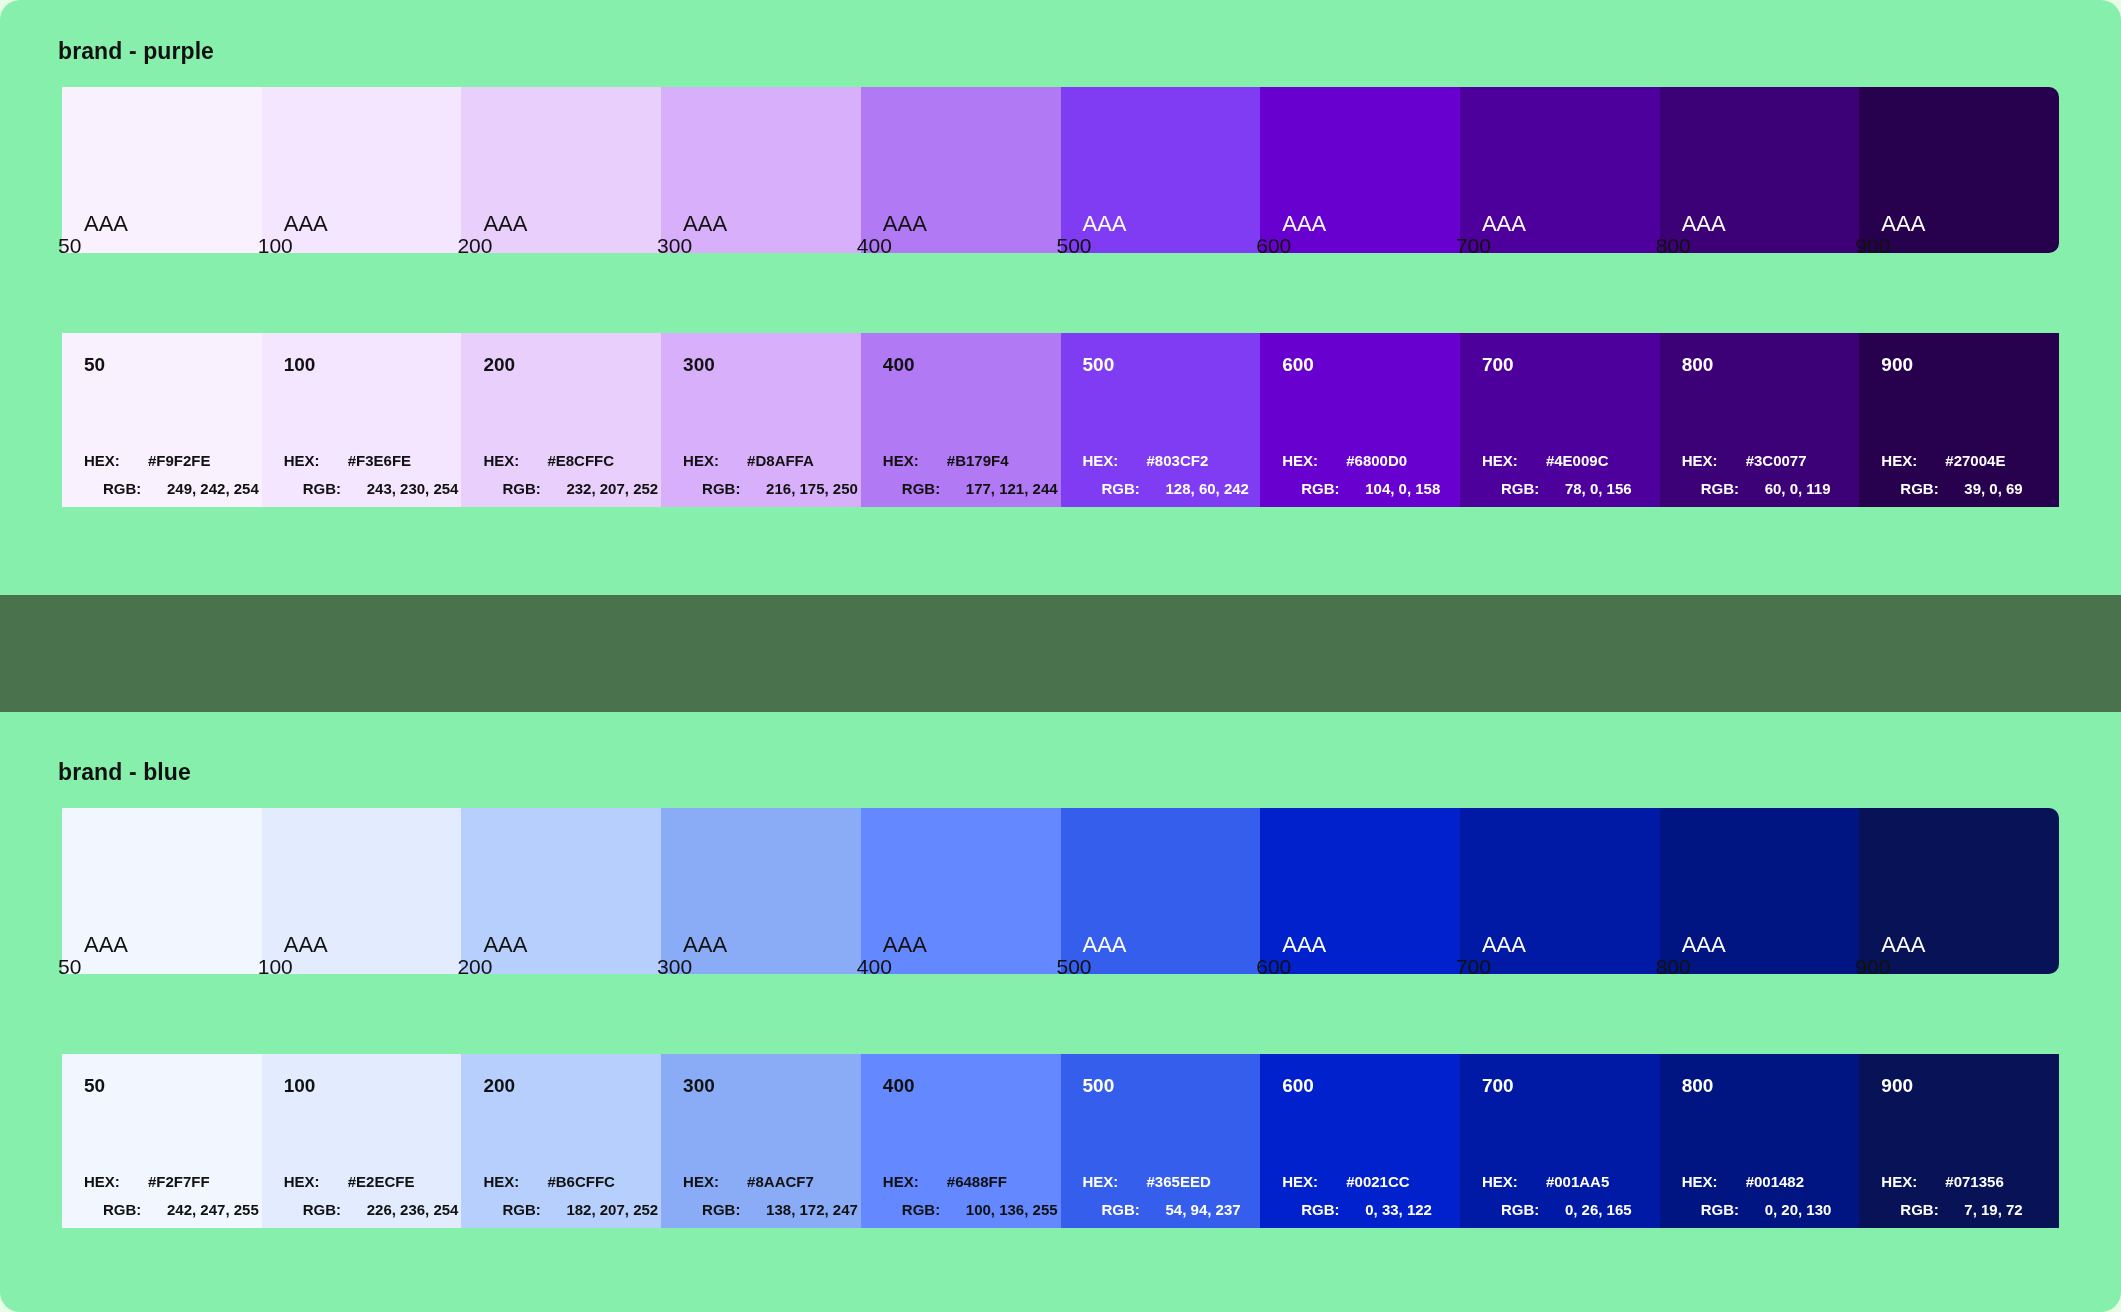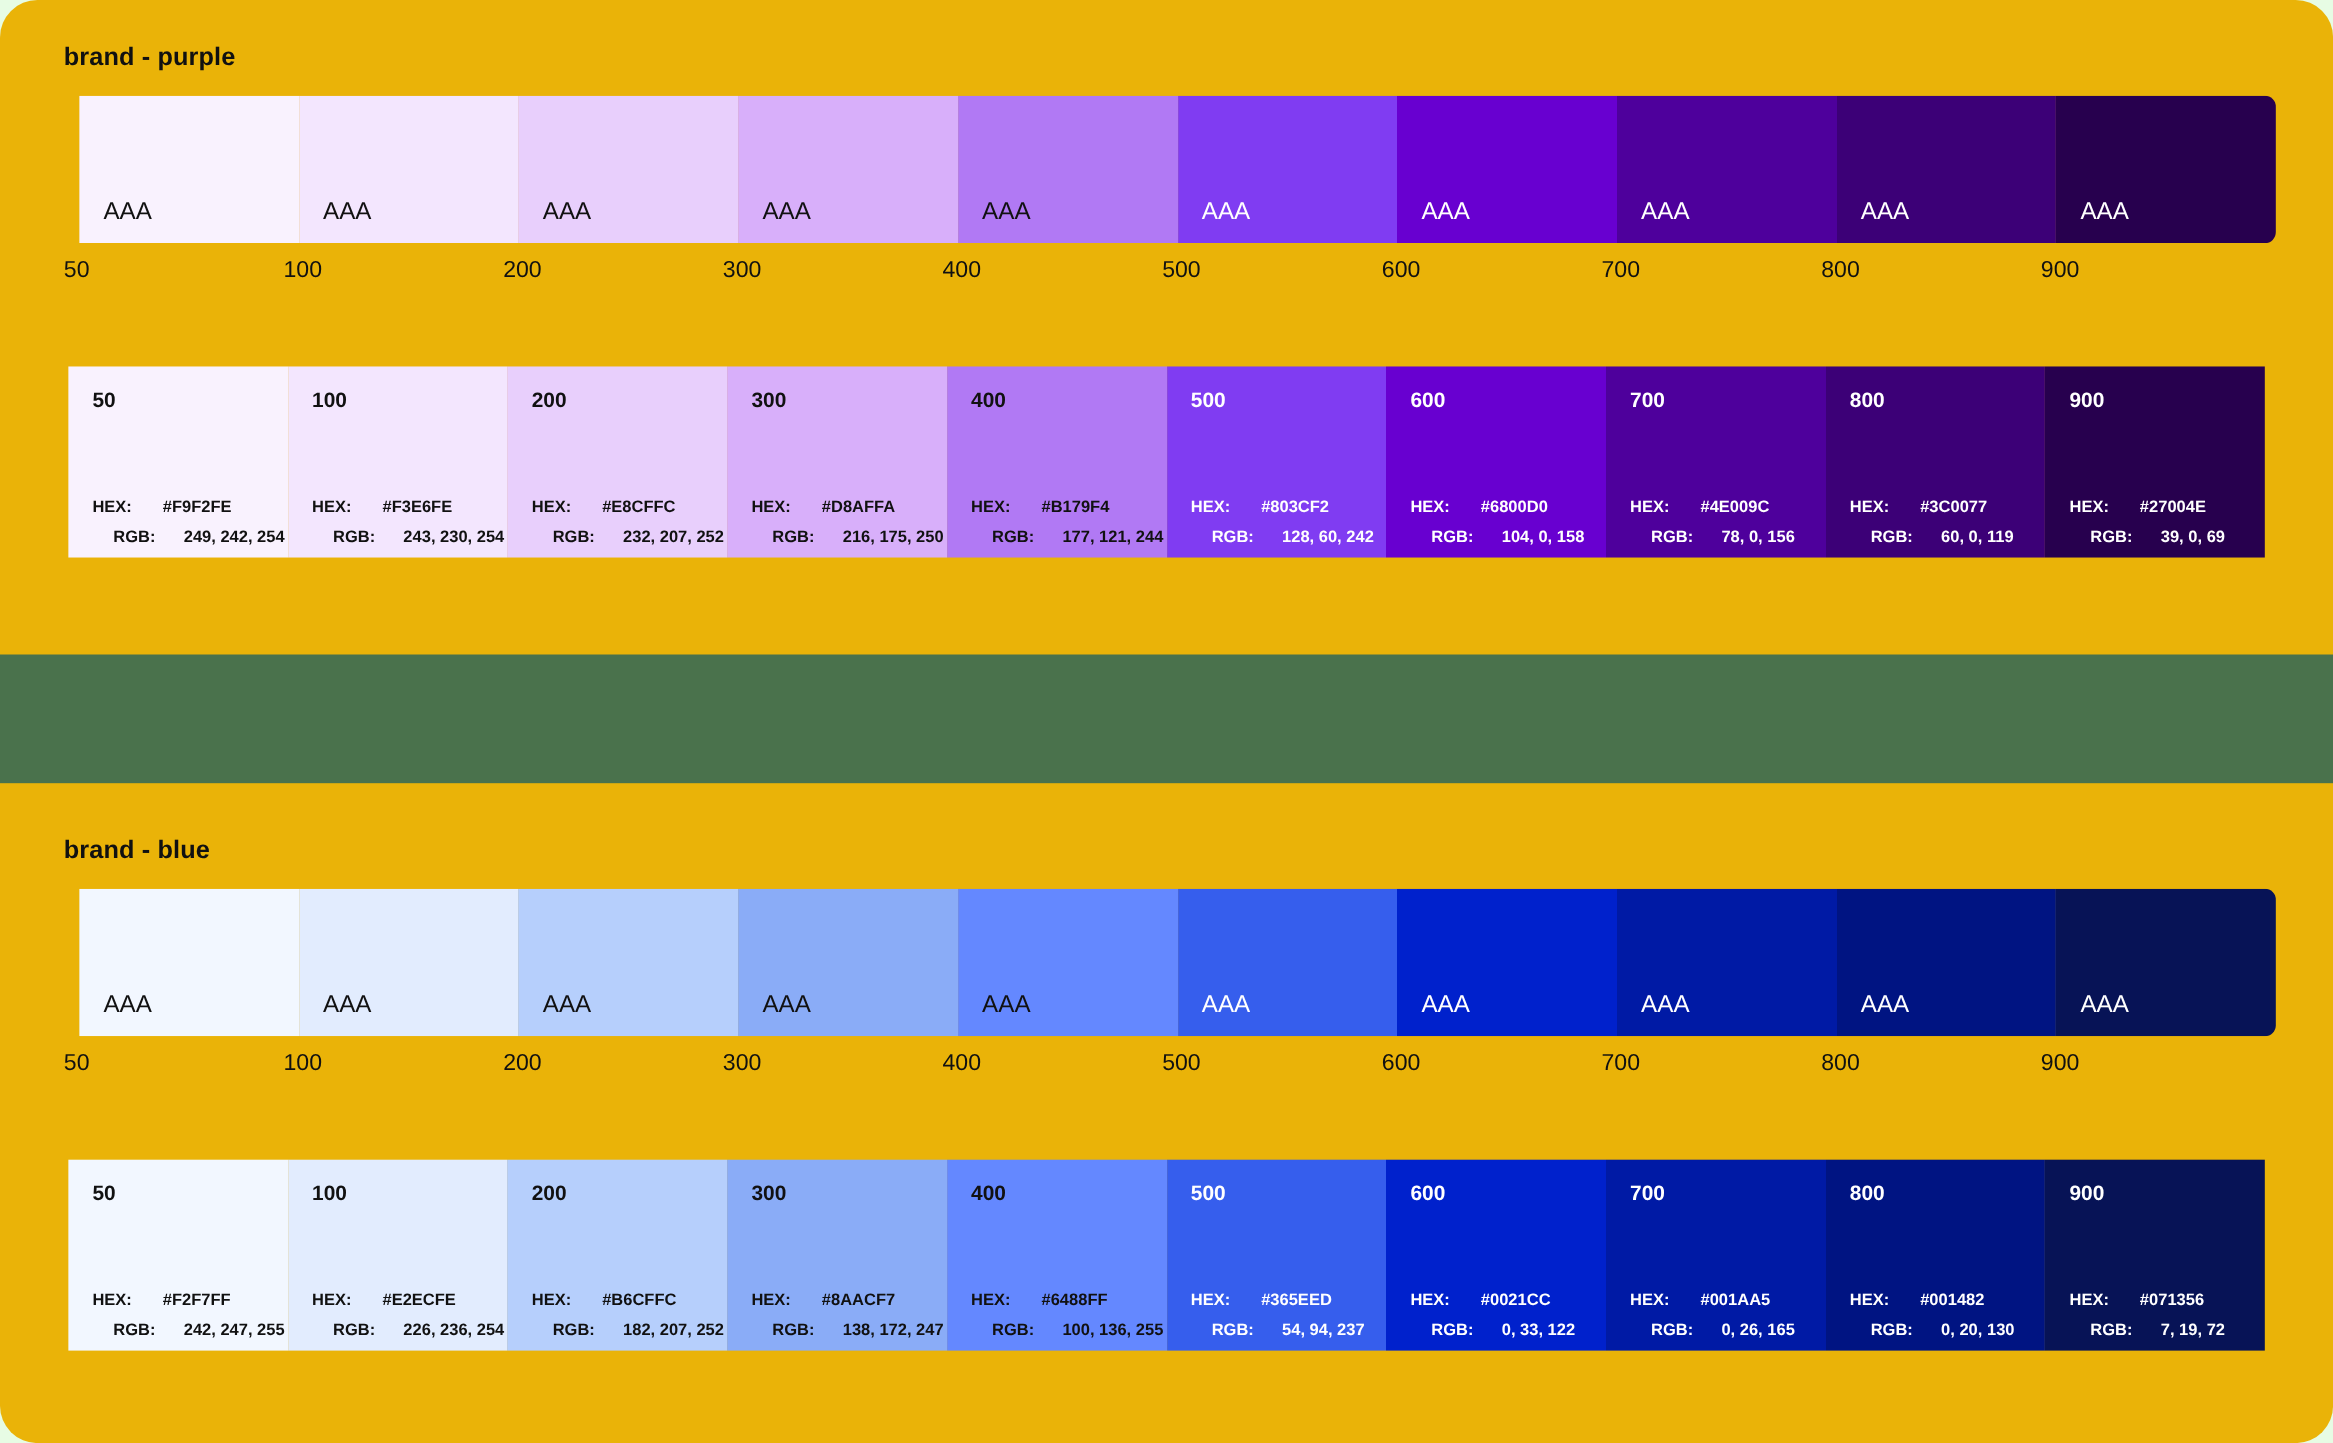--- a/index.html
+++ b/index.html
@@ -38,23 +38,23 @@
     font-size: 23px;
     font-weight: bold;
     color: #111111;
     letter-spacing: 0.1px;
     white-space: nowrap;
   }
 
   
   .aaa-band {
     position: absolute;
-    left: 72px;
+    left: 62px;
     width: 1997px;
-    height: 134px;
+    height: 166px;
     display: flex;
     border-radius: 0 10px 10px 0;
     overflow: hidden;
   }
 
   .aaa-cell {
     flex: 1 1 0;
     position: relative;
   }
 
@@ -145,21 +145,21 @@
   
   .divider-band {
     position: absolute;
     left: 0;
     width: 2121px;
   }
 </style>
 </head>
 <body style="background: rgb(231, 252, 228);">
 
-<div class="page" style="background: #eab308;">
+<div class="page" style="background: #86efac; border-radius: 20px;">
 
   <div class="palette-section" id="section-0" style="top:38px;">
 
     <div class="section-title">brand - purple</div>
 
     <div class="aaa-band" id="aaa-band-0" style="top:49px;">
         <div class="aaa-cell" style="background: rgb(249, 242, 254);">
           <span class="aaa-text on-light">AAA</span>
         </div>
         <div class="aaa-cell" style="background: rgb(243, 230, 254);">

